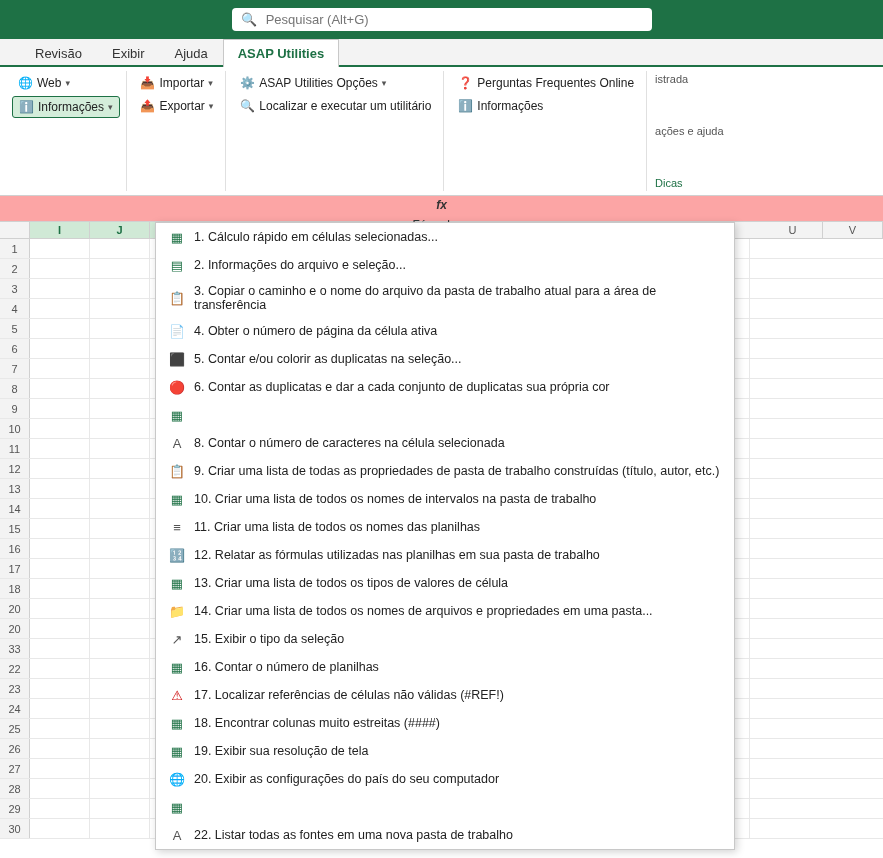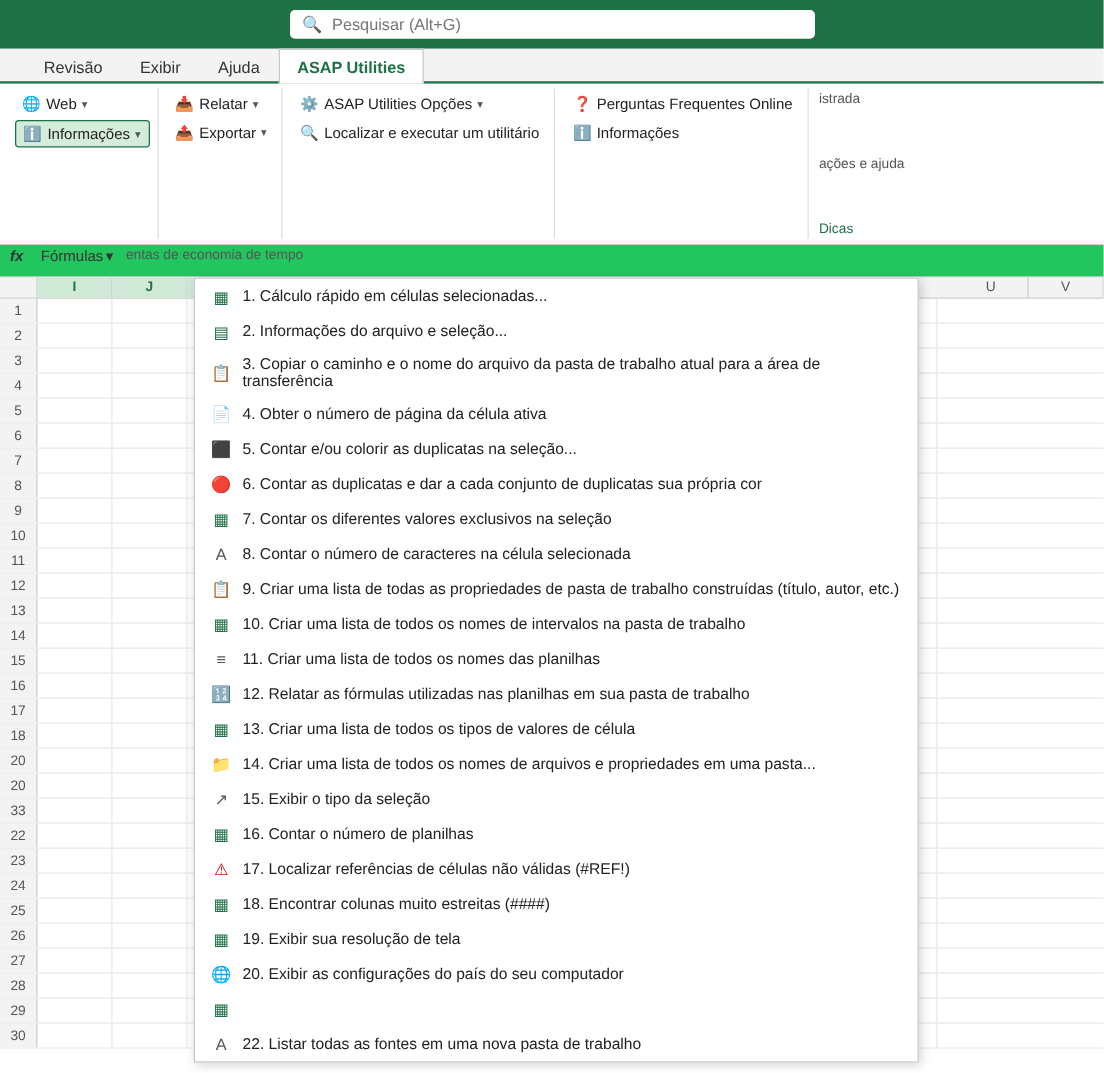--- a/index.html
+++ b/index.html
@@ -95,26 +95,27 @@
     .spreadsheet-area {
       display: flex;
       flex: 1;
       position: relative;
       background: #fff;
     }
 
     
     .formula-bar {
       display: flex;
-      align-items: flex-start;
-      background: #22c55e;
+      align-items: center;
+      background: #fca5a5;
       border-bottom: 1px solid #d0d0d0;
       padding: 2px 4px;
       gap: 6px;
       height: 26px;
+      flex-direction: column;
     }
     .formula-bar-btn {
       font-size: 12px; color: #333; padding: 0 4px; cursor: pointer;
       display: flex; align-items: center; gap: 2px;
     }
 
     
     .col-header-row {
       display: flex;
       background: #f3f3f3;
@@ -207,21 +208,21 @@
     <div class="ribbon-btn active-btn">
       <span style="color:#1e7145;">ℹ️</span>
       <span>Informações</span>
       <span class="caret">▾</span>
     </div>
   </div>
 
   <div class="ribbon-group">
     <div class="ribbon-btn">
       <span>📥</span>
-      <span>Relatar</span>
+      <span>Importar</span>
       <span class="caret">▾</span>
     </div>
     <div class="ribbon-btn">
       <span>📤</span>
       <span>Exportar</span>
       <span class="caret">▾</span>
     </div>
   </div>
 
   <div class="ribbon-group">
@@ -753,21 +754,20 @@
       <div class="dropdown-item">
         <span class="dropdown-icon" style="color: rgb(224, 112, 0);">⬛</span>
         <span class="dropdown-text">5. Contar e/ou colorir as duplicatas na seleção...</span>
       </div>
       <div class="dropdown-item">
         <span class="dropdown-icon" style="color: rgb(204, 0, 0);">🔴</span>
         <span class="dropdown-text">6. Contar as duplicatas e dar a cada conjunto de duplicatas sua própria cor</span>
       </div>
       <div class="dropdown-item">
         <span class="dropdown-icon" style="color: rgb(30, 113, 69);">▦</span>
-        <span class="dropdown-text">7. Contar os diferentes valores exclusivos na seleção</span>
       </div>
       <div class="dropdown-item">
         <span class="dropdown-icon" style="color: rgb(85, 85, 85);">A</span>
         <span class="dropdown-text">8. Contar o número de caracteres na célula selecionada</span>
       </div>
       <div class="dropdown-item">
         <span class="dropdown-icon" style="color: rgb(204, 102, 0);">📋</span>
         <span class="dropdown-text">9. Criar uma lista de todas as propriedades de pasta de trabalho construídas (título, autor, etc.)</span>
       </div>
       <div class="dropdown-item">

